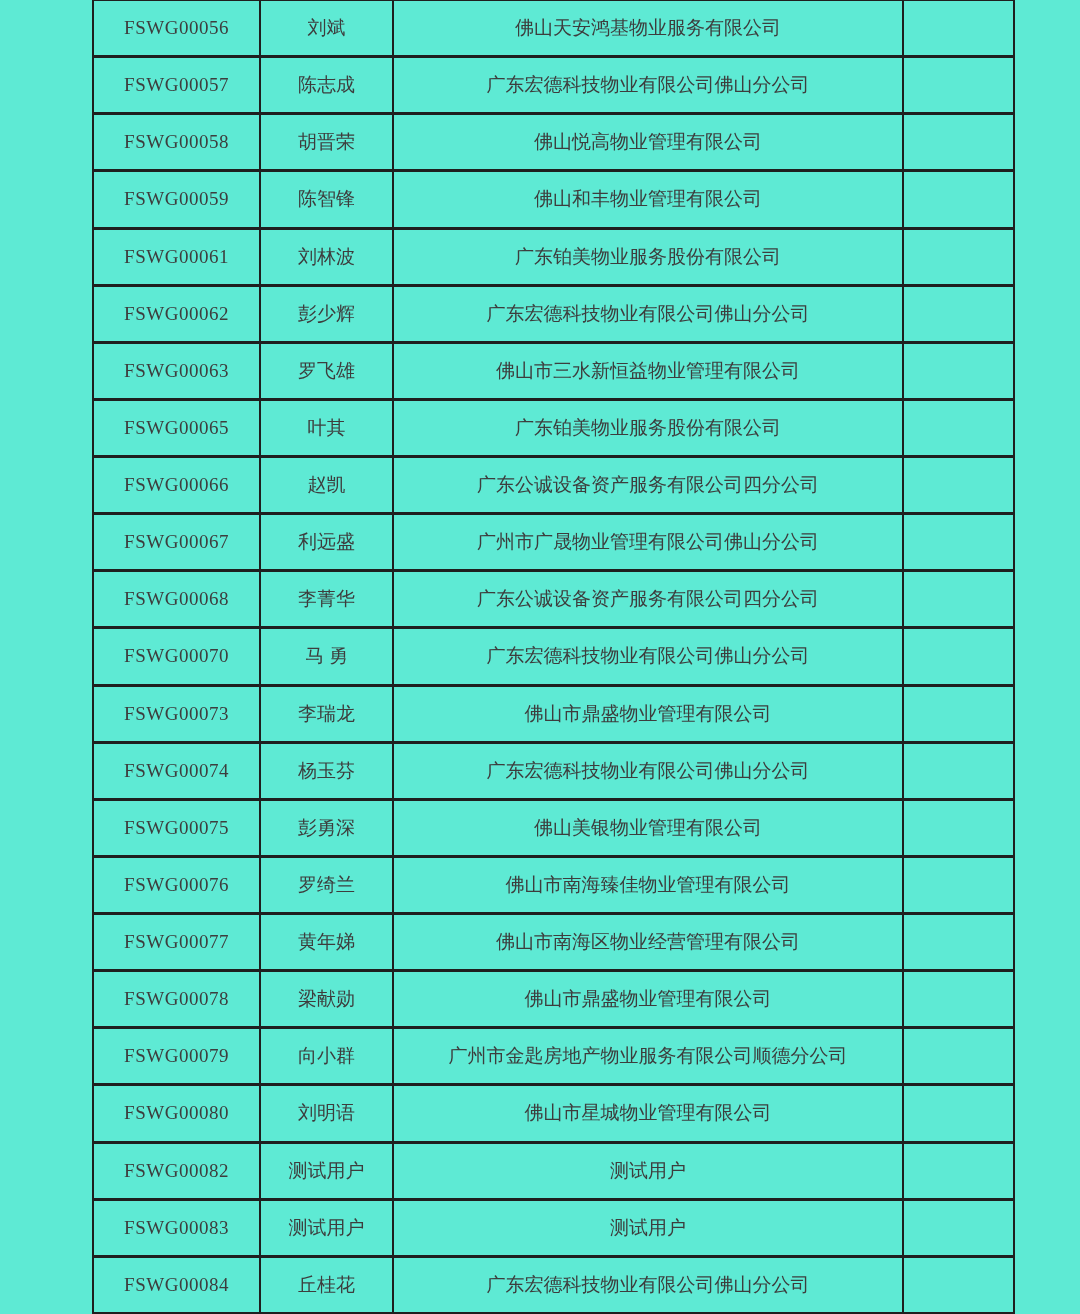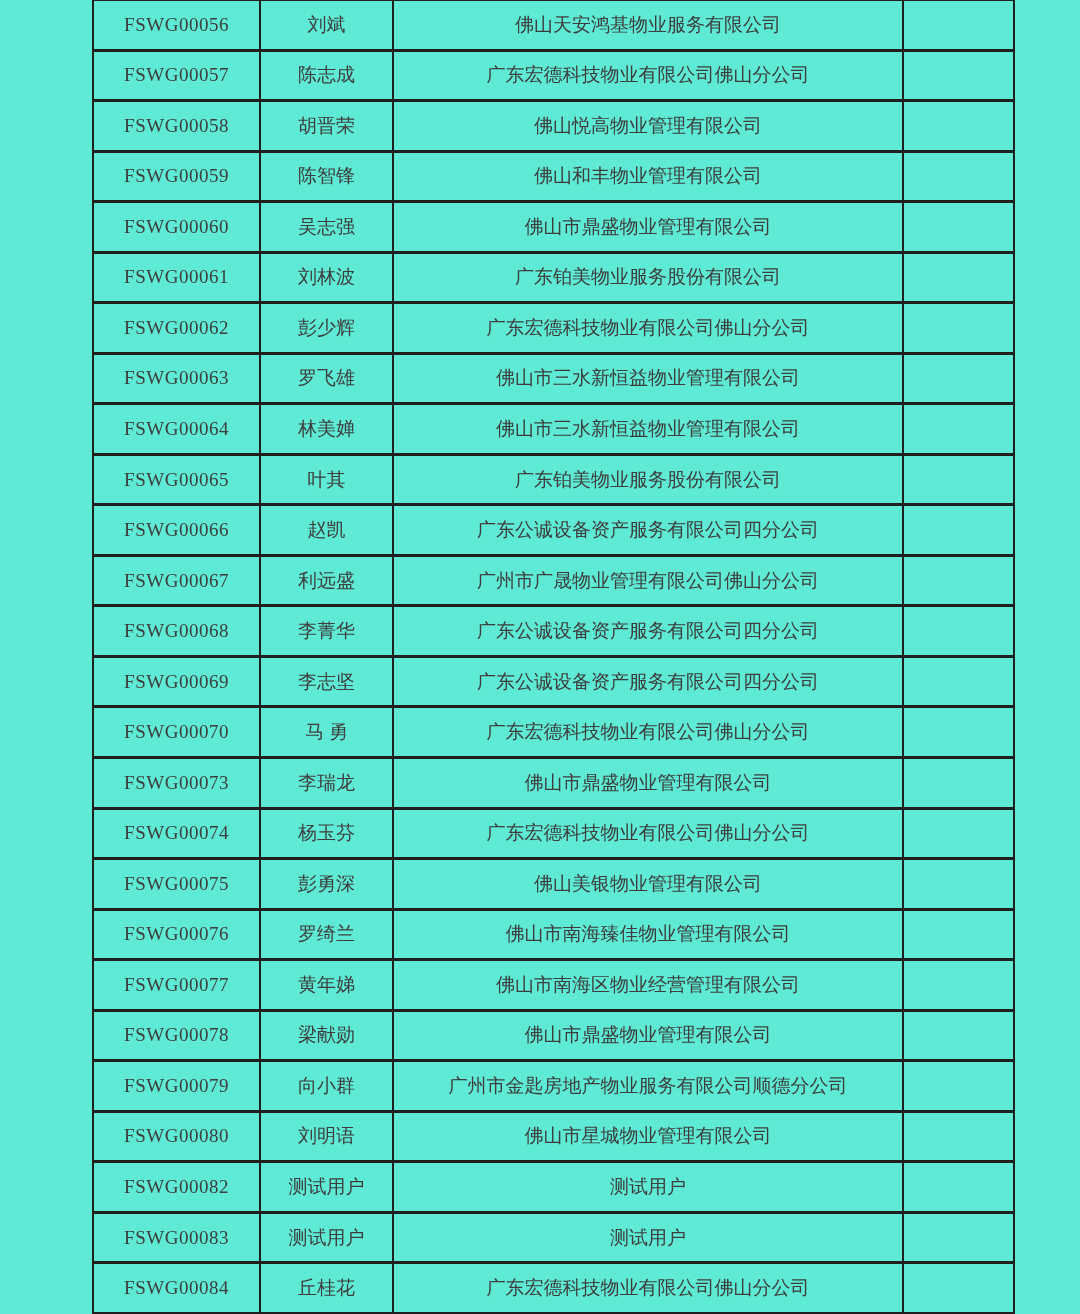--- a/index.html
+++ b/index.html
@@ -72,46 +72,34 @@
           <td class="col-company">佛山悦高物业管理有限公司</td>
           <td class="col-note"></td>
         </tr>
         <tr>
           <td class="col-id">FSWG00059</td>
           <td class="col-name">陈智锋</td>
           <td class="col-company">佛山和丰物业管理有限公司</td>
           <td class="col-note"></td>
         </tr>
         <tr>
-          <td class="col-id">FSWG00060</td>
-          <td class="col-name">吴志强</td>
-          <td class="col-company">佛山市鼎盛物业管理有限公司</td>
-          <td class="col-note"></td>
-        </tr>
-        <tr>
           <td class="col-id">FSWG00061</td>
           <td class="col-name">刘林波</td>
           <td class="col-company">广东铂美物业服务股份有限公司</td>
           <td class="col-note"></td>
         </tr>
         <tr>
           <td class="col-id">FSWG00062</td>
           <td class="col-name">彭少辉</td>
           <td class="col-company">广东宏德科技物业有限公司佛山分公司</td>
           <td class="col-note"></td>
         </tr>
         <tr>
           <td class="col-id">FSWG00063</td>
           <td class="col-name">罗飞雄</td>
-          <td class="col-company">佛山市三水新恒益物业管理有限公司</td>
-          <td class="col-note"></td>
-        </tr>
-        <tr>
-          <td class="col-id">FSWG00064</td>
-          <td class="col-name">林美婵</td>
           <td class="col-company">佛山市三水新恒益物业管理有限公司</td>
           <td class="col-note"></td>
         </tr>
         <tr>
           <td class="col-id">FSWG00065</td>
           <td class="col-name">叶其</td>
           <td class="col-company">广东铂美物业服务股份有限公司</td>
           <td class="col-note"></td>
         </tr>
         <tr>
@@ -122,26 +110,20 @@
         </tr>
         <tr>
           <td class="col-id">FSWG00067</td>
           <td class="col-name">利远盛</td>
           <td class="col-company">广州市广晟物业管理有限公司佛山分公司</td>
           <td class="col-note"></td>
         </tr>
         <tr>
           <td class="col-id">FSWG00068</td>
           <td class="col-name">李菁华</td>
-          <td class="col-company">广东公诚设备资产服务有限公司四分公司</td>
-          <td class="col-note"></td>
-        </tr>
-        <tr>
-          <td class="col-id">FSWG00069</td>
-          <td class="col-name">李志坚</td>
           <td class="col-company">广东公诚设备资产服务有限公司四分公司</td>
           <td class="col-note"></td>
         </tr>
         <tr>
           <td class="col-id">FSWG00070</td>
           <td class="col-name">马 勇</td>
           <td class="col-company">广东宏德科技物业有限公司佛山分公司</td>
           <td class="col-note"></td>
         </tr>
         <tr>

